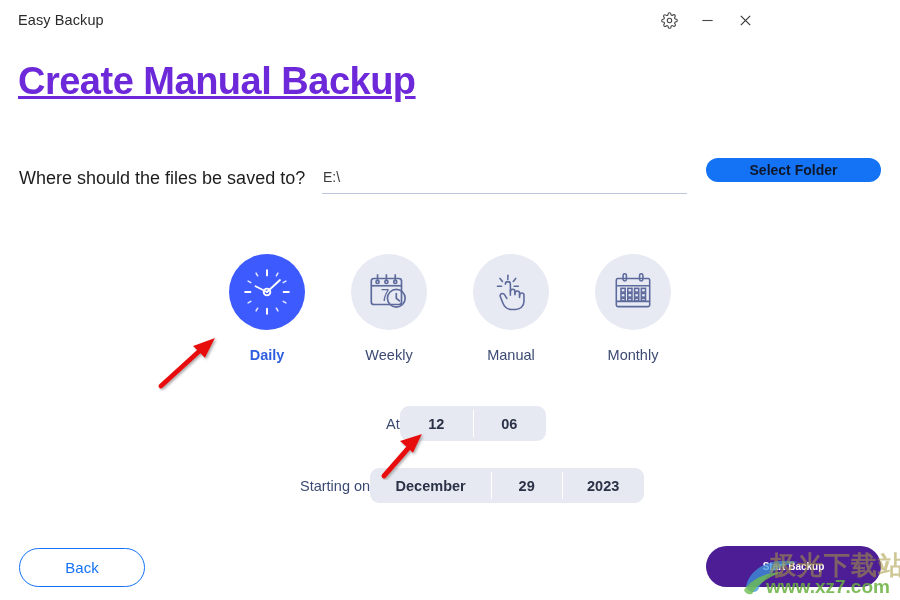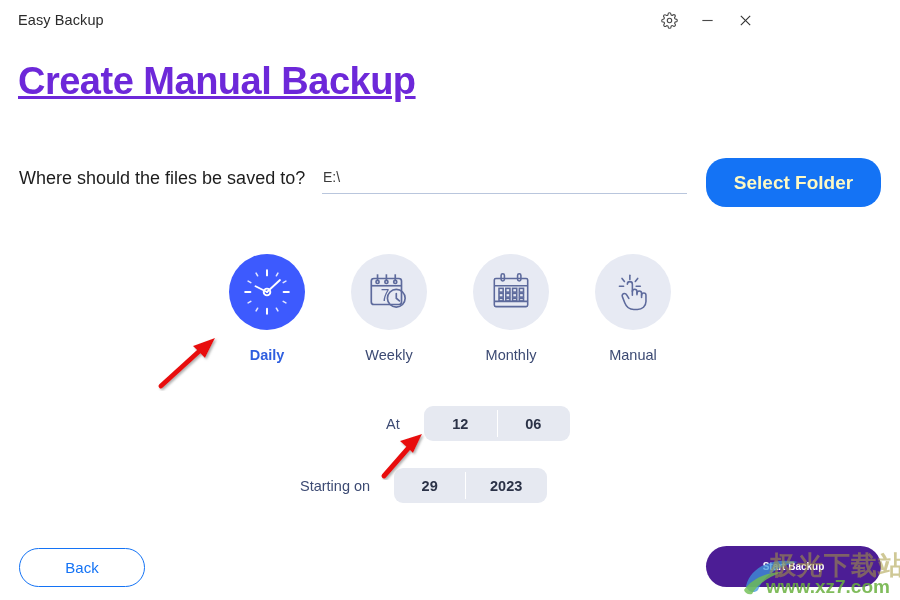--- a/index.html
+++ b/index.html
@@ -91,27 +91,27 @@
     font-size: 14px;
     color: #3b3b3b;
     padding: 0 0 3px 1px;
     outline: none;
   }
   .select-folder-btn {
     position: absolute;
     left: 706px;
     top: 0px;
     width: 175px;
-    height: 49px;
+    height: 24px;
     border: none;
     border-radius: 20px;
     background: #1473f5;
-    color: #fef9c3;
+    color: #0f172a;
     font-family: "Liberation Sans", sans-serif;
-    font-size: 19px;
+    font-size: 14px;
     font-weight: bold;
     cursor: pointer;
   }
 
   
   .options {
     position: absolute;
     top: 254px;
     left: 0;
     width: 900px;
@@ -152,21 +152,21 @@
     position: absolute;
     display: flex;
     align-items: center;
   }
   .row-time { top: 406px; left: 386px; }
   .row-date { top: 468px; left: 300px; }
 
   .picker-label {
     font-size: 14.5px;
     color: #3c4a73;
-    margin-right: 24px;
+    margin-right: 0;
     white-space: nowrap;
   }
   .picker {
     display: flex;
     align-items: stretch;
     background: #e6e9f1;
     border-radius: 9px;
     height: 35px;
     overflow: hidden;
   }
@@ -345,20 +345,39 @@
         <text x="16" y="33" font-family="Liberation Sans, sans-serif" font-size="15" fill="#5d6a9c" stroke="none">7</text>
         <circle cx="31" cy="30" r="8.5"></circle>
         <path d="M31 25.5 L31 30 L34 32.5" stroke-linecap="round"></path>
       </svg>
     </div>
     <div class="opt-label">Weekly</div>
   </div>
 
   <div class="option">
     <div class="opt-circle">
+      <svg width="46" height="46" viewBox="0 0 44 44" fill="none" stroke="#5d6a9c" stroke-width="1.5" stroke-linecap="round">
+        <g>
+          <line x1="19" y1="6" x2="19" y2="10"></line>
+          <line x1="11.5" y1="9" x2="13.8" y2="12"></line>
+          <line x1="26.5" y1="9" x2="24.2" y2="12"></line>
+          <line x1="9" y1="16.5" x2="13" y2="16.5"></line>
+          <line x1="29" y1="16.5" x2="25" y2="16.5"></line>
+        </g>
+        <path d="M16.6 14.5 a2.4 2.4 0 0 1 4.8 0 v10.5"></path>
+        <path d="M21.4 21.5 a2.2 2.2 0 0 1 4.4 0 v3.2"></path>
+        <path d="M25.8 23.2 a2.2 2.2 0 0 1 4.4 0 v4"></path>
+        <path d="M30.2 25 a2.1 2.1 0 0 1 4.2 0 v6.2 c0 4.3 -3.6 7.6 -8.2 7.6 h-3.4 c-4 0 -7.2 -2.6 -8.6 -6.2 l-2.4 -6.2 c-0.6 -1.6 0.5 -2.9 2 -2.9 1 0 1.8 0.5 2.3 1.4 l1.9 3.3"></path>
+      </svg>
+    </div>
+    <div class="opt-label">Manual</div>
+  </div>
+
+  <div class="option">
+    <div class="opt-circle">
       <svg width="48" height="48" viewBox="0 0 46 46" fill="none" stroke="#5d6a9c" stroke-width="1.5">
         <rect x="7" y="10" width="32" height="27" rx="1.5"></rect>
         <line x1="7" y1="17" x2="39" y2="17"></line>
         <line x1="7" y1="32" x2="39" y2="32"></line>
         <rect x="13.5" y="5.5" width="3.2" height="7" rx="1.6"></rect>
         <rect x="29.3" y="5.5" width="3.2" height="7" rx="1.6"></rect>
         <g>
           <rect x="11.5" y="19.5" width="4" height="3.6"></rect>
           <rect x="18" y="19.5" width="4" height="3.6"></rect>
           <rect x="24.5" y="19.5" width="4" height="3.6"></rect>
@@ -370,52 +389,34 @@
           <rect x="11.5" y="29.1" width="4" height="2.5"></rect>
           <rect x="18" y="29.1" width="4" height="2.5"></rect>
           <rect x="24.5" y="29.1" width="4" height="2.5"></rect>
           <rect x="31" y="29.1" width="4" height="2.5"></rect>
         </g>
       </svg>
     </div>
     <div class="opt-label">Monthly</div>
   </div>
 
-  <div class="option">
-    <div class="opt-circle">
-      <svg width="46" height="46" viewBox="0 0 44 44" fill="none" stroke="#5d6a9c" stroke-width="1.5" stroke-linecap="round">
-        <g>
-          <line x1="19" y1="6" x2="19" y2="10"></line>
-          <line x1="11.5" y1="9" x2="13.8" y2="12"></line>
-          <line x1="26.5" y1="9" x2="24.2" y2="12"></line>
-          <line x1="9" y1="16.5" x2="13" y2="16.5"></line>
-          <line x1="29" y1="16.5" x2="25" y2="16.5"></line>
-        </g>
-        <path d="M16.6 14.5 a2.4 2.4 0 0 1 4.8 0 v10.5"></path>
-        <path d="M21.4 21.5 a2.2 2.2 0 0 1 4.4 0 v3.2"></path>
-        <path d="M25.8 23.2 a2.2 2.2 0 0 1 4.4 0 v4"></path>
-        <path d="M30.2 25 a2.1 2.1 0 0 1 4.2 0 v6.2 c0 4.3 -3.6 7.6 -8.2 7.6 h-3.4 c-4 0 -7.2 -2.6 -8.6 -6.2 l-2.4 -6.2 c-0.6 -1.6 0.5 -2.9 2 -2.9 1 0 1.8 0.5 2.3 1.4 l1.9 3.3"></path>
-      </svg>
-    </div>
-    <div class="opt-label">Manual</div>
-  </div>
-
 </div>
 
 <div class="picker-row row-time">
   <div class="picker-label">At</div>
   <div class="picker">
     <div class="picker-seg seg-w-time">12</div>
     <div class="picker-seg seg-w-time">06</div>
   </div>
 </div>
 
 <div class="picker-row row-date">
   <div class="picker-label">Starting on</div>
   <div class="picker">
+    <div class="picker-seg seg-w-month">December</div>
     <div class="picker-seg seg-w-day">29</div>
     <div class="picker-seg seg-w-year">2023</div>
   </div>
 </div>
 
 <button class="back-btn">Back</button>
 <button class="start-btn">Start Backup</button>
 
 <svg class="annot annot-1" width="70" height="55" viewBox="0 0 70 55">
   <defs>

